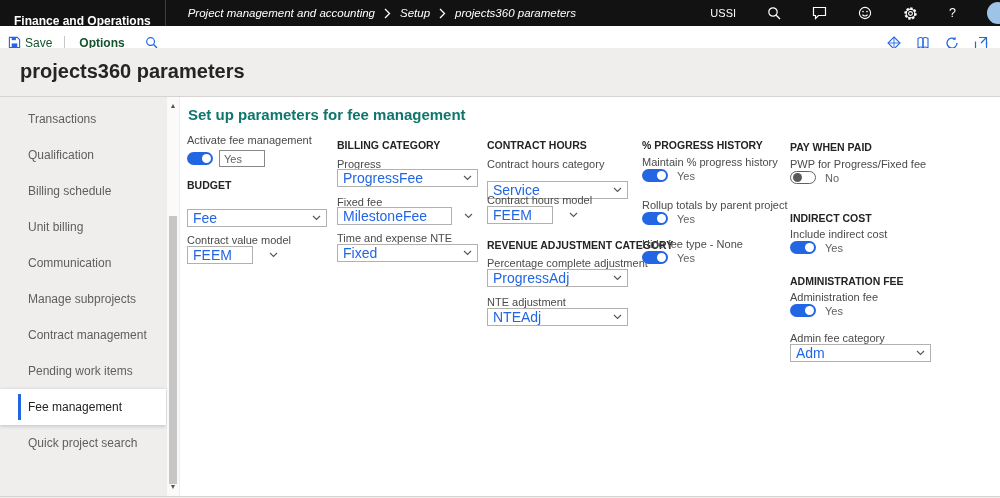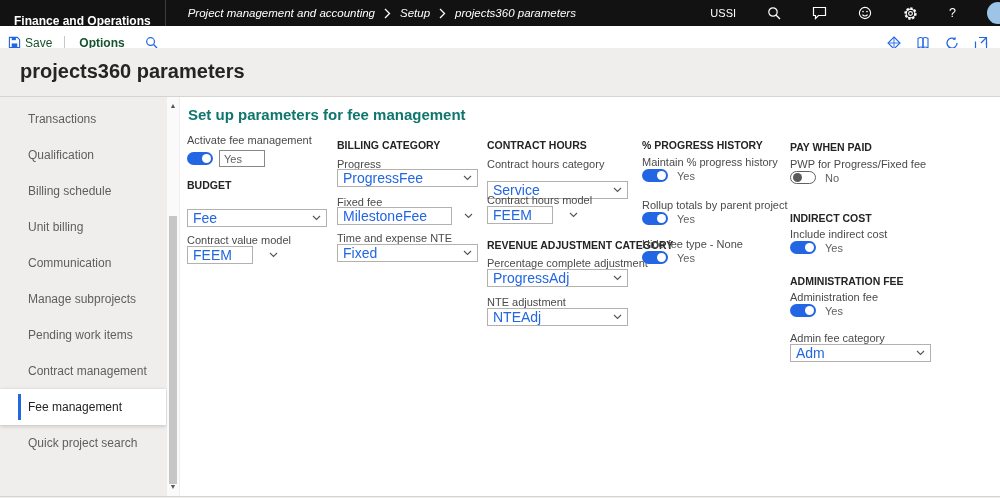--- a/index.html
+++ b/index.html
@@ -182,22 +182,22 @@
 
 <div class="main">
 
   <div class="nav">
     <div class="nav-item">Transactions</div>
     <div class="nav-item">Qualification</div>
     <div class="nav-item">Billing schedule</div>
     <div class="nav-item">Unit billing</div>
     <div class="nav-item">Communication</div>
     <div class="nav-item">Manage subprojects</div>
+    <div class="nav-item">Contract management</div>
     <div class="nav-item">Pending work items</div>
-    <div class="nav-item">Contract management</div>
     <div class="nav-item selected">
       <span class="sel-bar"></span>
       <span>Fee management</span>
     </div>
     <div class="nav-item">Quick project search</div>
   </div>
 
   <div class="vscroll">
     <div class="scroll-arrow" style="top:4px;">▲</div>
     <div class="scroll-thumb"></div>

